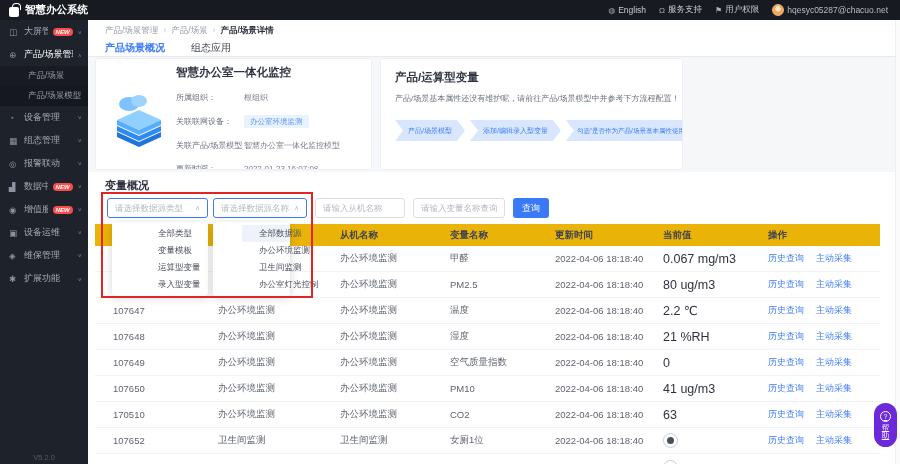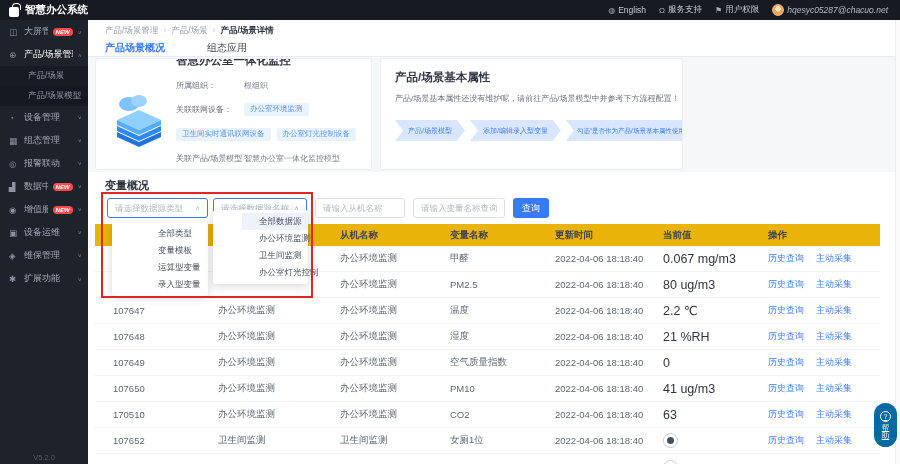--- a/index.html
+++ b/index.html
@@ -10,21 +10,21 @@
   
   .topbar { position:absolute; left:0; top:0; width:900px; height:20px; background:#171a21; display:flex; align-items:center; z-index:30; }
   .brand { width:88px; display:flex; align-items:center; gap:6px; padding-left:9px; }
   .logo-bag { position:relative; width:12px; height:10px; background:#fff; border-radius:2px; margin-top:3px; }
   .logo-bag::before { content:""; position:absolute; left:2.5px; top:-4px; width:7px; height:6px; border:1.5px solid #fff; border-bottom:none; border-radius:4px 4px 0 0; }
   .brand-title { color:#fff; font-size:10.5px; font-weight:bold; white-space:nowrap; }
   .topbar-right { margin-left:auto; display:flex; align-items:center; gap:13px; padding-right:12px; color:#c6cad4; font-size:8.5px; }
   .top-item { display:flex; align-items:center; gap:3px; cursor:pointer; white-space:nowrap; }
   .top-ico { font-size:8px; color:#aab0bd; }
   .avatar { width:12px; height:12px; border-radius:50%; background:radial-gradient(circle at 50% 38%, #ffe3bd 0 34%, #f2a65a 35% 100%); border:1px solid #e8b77d; }
-  .user-email { color:#b7bcc8;font-style:italic; }
+  .user-email { color:#b7bcc8; }
 
   
   .sidebar { position:absolute; left:0; top:20px; width:88px; bottom:0; background:#1e222b; z-index:20; }
   .side-item { height:23px; display:flex; align-items:center; gap:5px; padding:0 6px 0 9px; color:#a6abb8; font-size:9px; cursor:pointer; white-space:nowrap; }
   .side-item.active { color:#fff; }
   .side-ico { width:10px; font-size:8.5px; color:#8d93a1; flex:0 0 auto; }
   .side-label { overflow:hidden; }
   .caret { margin-left:auto; font-size:6px; color:#7c8290; transform:scaleY(.8); }
   .badge-new { background:#fb4b4b; color:#fff; font-size:6px; font-style:italic; font-weight:bold; line-height:8px; height:8px; padding:0 3px; border-radius:4px; flex:0 0 auto; }
   .submenu { background:#181b23; }
@@ -32,21 +32,21 @@
   .side-sub.model { background:#151820; }
   .version { position:absolute; bottom:2px; left:0; width:100%; text-align:center; color:#565b67; font-size:7.5px; }
 
   
   .main { position:absolute; left:88px; top:20px; right:0; bottom:0; background:#f6f7f9; overflow:hidden; }
   .nav-strip { position:absolute; left:0; top:0; right:0; height:37px; background:#fff; border-bottom:1px solid #e8eaef; padding-left:17px; }
   .breadcrumb { display:flex; gap:5px; padding-top:5px; font-size:8.5px; color:#969aa5; white-space:nowrap; }
   .crumb-link { cursor:pointer; }
   .crumb-sep { color:#c0c4cc; }
   .crumb-current { color:#2f3340; font-weight:bold; }
-  .tabs { display:flex; gap:42px; margin-top:4px; font-size:10px; }
+  .tabs { display:flex; gap:26px; margin-top:4px; font-size:10px; }
   .tab { padding-bottom:3px; color:#3f4350; cursor:pointer; }
   .tab.active { color:#3a7af8; font-weight:bold; border-bottom:2px solid #3a7af8; }
 
   .card { position:absolute; background:#fff; border:1px solid #ebeef5; border-radius:3px; overflow:hidden; }
   .card-overview { left:7px; top:38px; width:277px; height:112px; display:flex;align-items:center; }
   .ov-illu { flex:0 0 auto; margin:16px 10px 0 16px; }
   .ov-body { padding-top:11px; min-width:0; }
   .ov-title { font-size:11.5px; font-weight:bold; color:#2f3340; white-space:nowrap; }
   .ov-row { margin-top:12px; font-size:8px; color:#6b7080; white-space:nowrap; display:flex; align-items:center; }
   .ov-label { width:68px; flex:0 0 auto; }
@@ -69,39 +69,39 @@
   .f-caret { margin-left:auto; font-size:6.5px; color:#b4b8c2; }
   .f-sel-type { left:19px;  width:101px; }
   .f-sel-src  { left:125px; width:94px; }
   .f-in-slave { left:227px; width:90px; }
   .f-in-name  { left:325px; width:92px; }
   .f-btn { position:absolute; left:425px; top:26px; width:36px; height:20px; background:#3a7af8; border-radius:3px; color:#fff;
            font-size:9px; text-align:center; line-height:20px; cursor:pointer; }
 
   .menu { position:absolute; background:#fff; border-radius:3px; box-shadow:0 2px 10px rgba(0,0,0,.16); z-index:6; padding:3px 0; }
   .menu-type { left:24px; top:50px; width:96px; }
-  .menu-src  { left:125px; top:38px; width:95px; }
+  .menu-src  { left:125px; top:50px; width:77px; }
   .menu-item { height:17px; line-height:17px; padding-left:17px; font-size:8.5px; color:#4a4f5c; cursor:pointer; white-space:nowrap;margin-left:29px; }
   .menu-item.selected { background:#eef3fb; }
   .red-box { position:absolute; left:13px; top:20px; width:212px; height:106px; border:2px solid #e12424; z-index:8; pointer-events:none; }
 
   .table { position:absolute; left:7px; top:52px; right:20px; }
   .thead, .trow { display:grid; grid-template-columns:105px 122px 110px 105px 108px 105px 1fr; align-items:center; padding-left:18px; }
   .thead { height:22px; background:#eab308; font-size:9.5px; font-weight:bold; color:#3f4350; }
   .trow { height:26px; border-bottom:1px solid #f1f2f5; font-size:9.5px; color:#5f6470; background:#fff; }
   .trow > div, .thead > div { white-space:nowrap; overflow:hidden; }
   .cell-value { font-size:12.5px; color:#2f3340; }
   .ops { display:flex; gap:12px; }
   .op-link { color:#3e7bfa; font-size:9px; cursor:pointer; white-space:nowrap; }
   .radio { width:15px; height:15px; border:1px solid #c9ccd4; border-radius:50%; display:flex; align-items:center; justify-content:center; cursor:pointer; background:#fff; }
   .radio-dot { width:7px; height:7px; border-radius:50%; background:#4a4f5c; }
   .trow.partial { border-bottom:none; }
 
   
-  .help-btn { position:absolute; right:3px; top:403px; width:23px; height:44px; background:#0369a1; border-radius:12px; z-index:40;
+  .help-btn { position:absolute; right:3px; top:403px; width:23px; height:44px; background:#6d28d9; border-radius:12px; z-index:40;
               display:flex; flex-direction:column; align-items:center; justify-content:center; gap:2px; color:#fff; cursor:pointer;text-decoration:underline; }
   .help-q { width:11px; height:11px; border:1px solid #fff; border-radius:50%; font-size:7px; line-height:9px; text-align:center; }
   .help-label { width:9px; font-size:7.5px; line-height:8px; text-align:center; }
   .scroll-track { position:absolute; right:0; top:20px; bottom:0; width:5px; background:#fbfbfc; border-left:1px solid #eceef2; z-index:25; }
 </style>
 </head>
 <body>
 
 <div class="app">
 
@@ -224,36 +224,32 @@
         <div class="ov-title">智慧办公室一体化监控</div>
         <div class="ov-row">
           <span class="ov-label">所属组织：</span>
           <span class="ov-value">根组织</span>
         </div>
         <div class="ov-row">
           <span class="ov-label">关联联网设备：</span>
           <span class="tag">办公室环境监测</span>
         </div>
         <div class="ov-row">
-          <span class="tag">卫生间实时通讯联网设备</span>
-          <span class="tag">办公室灯光控制设备</span>
-        </div>
-        <div class="ov-row">
           <span class="ov-label">关联产品/场景模型：</span>
           <span class="ov-value">智慧办公室一体化监控模型</span>
         </div>
         <div class="ov-row">
           <span class="ov-label">更新时间：</span>
           <span class="ov-value">2022-01-23 16:07:08</span>
         </div>
       </div>
     </div>
 
     <div class="card card-attr">
-      <div class="attr-title">产品/场景基本属性</div>
+      <div class="attr-title">产品/运算型变量</div>
       <div class="attr-desc">产品/场景基本属性还没有维护呢，请前往产品/场景模型中并参考下方流程配置！</div>
       <div class="steps">
         <span class="step">产品/场景模型</span>
         <span class="step">添加/编辑录入型变量</span>
         <span class="step">勾选“是否作为产品/场景基本属性使用”按钮</span>
       </div>
     </div>
 
     <div class="panel">
       <div class="panel-title">变量概况</div>

